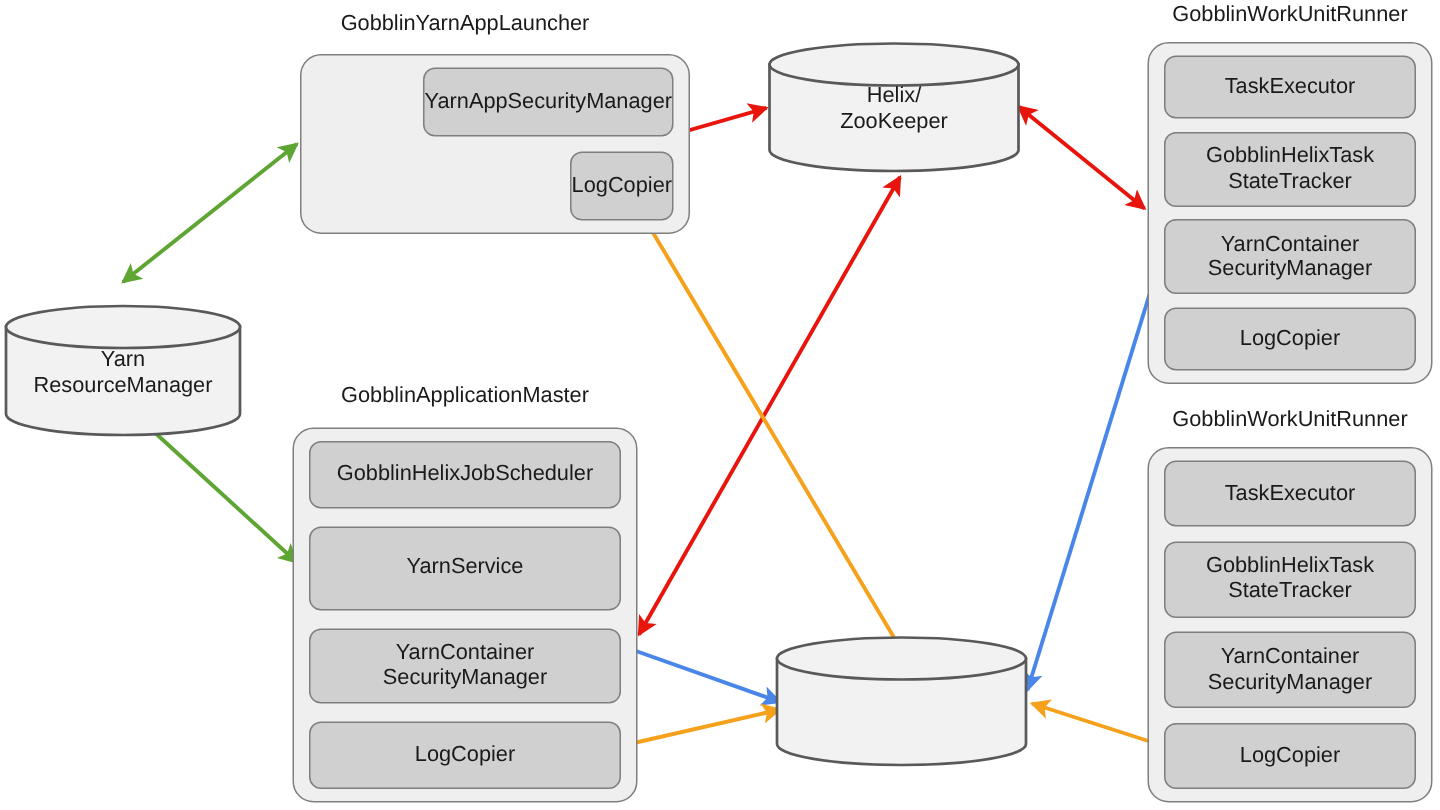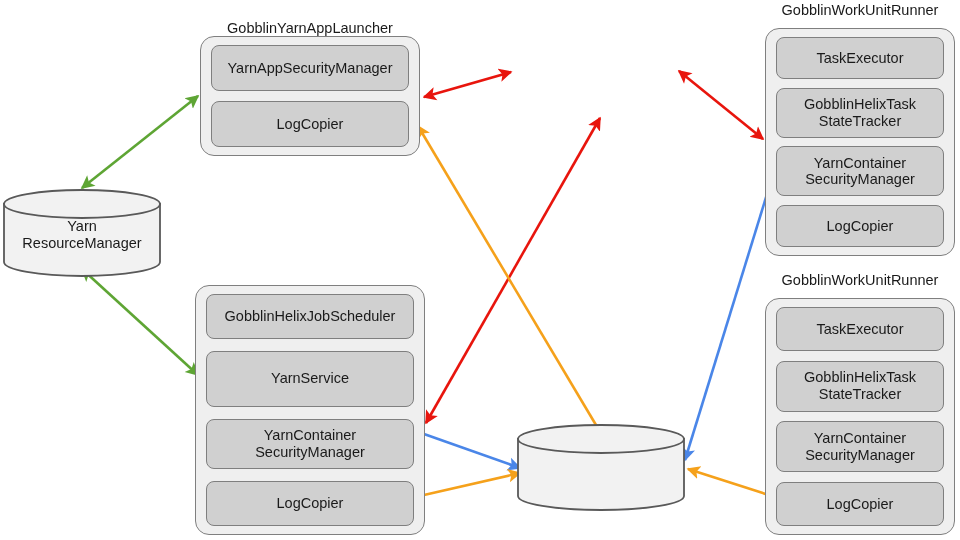--- a/index.html
+++ b/index.html
@@ -121,26 +121,27 @@
 
     <line x1="424" y1="434" x2="520" y2="468" stroke="#4a86e8" stroke-width="2.6" marker-end="url(#ah-blue)"></line>
 
     <line x1="424" y1="495" x2="520" y2="473" stroke="#f5a11b" stroke-width="2.6" marker-end="url(#ah-orange)"></line>
 
     <line x1="776" y1="165" x2="685" y2="460" stroke="#4a86e8" stroke-width="2.6" marker-end="url(#ah-blue)"></line>
 
     <line x1="778" y1="498" x2="688" y2="469" stroke="#f5a11b" stroke-width="2.6" marker-end="url(#ah-orange)"></line>
   </svg>
 
-  <div class="group-title" style="left:200px; top:8px; width:220px;margin-top:12px;">GobblinYarnAppLauncher</div>
-  <div class="group" style="left:200px; top:36px; width:220px; height:120px;">
+  <div class="group-title" style="left:200px; top:8px; width:220px;">GobblinYarnAppLauncher</div>
+  <div class="group" style="left:200px; top:36px; width:260px; height:120px;align-items:flex-end;">
     <div class="comp" style="height:46px;">YarnAppSecurityManager</div>
     <div class="comp" style="height:46px;">LogCopier</div>
   </div>
 
+  <div class="group-title" style="left:195px; top:256px; width:230px;">GobblinApplicationMaster</div>
   <div class="group" style="left:195px; top:285px; width:230px; height:250px;gap:12px;">
     <div class="comp" style="height:46px;">GobblinHelixJobScheduler</div>
     <div class="comp" style="height:58px;">YarnService</div>
     <div class="comp" style="height:52px;">YarnContainer
 SecurityManager</div>
     <div class="comp" style="height:46px;">LogCopier</div>
   </div>
 
   <div class="group-title" style="left:765px; top:2px; width:190px;">GobblinWorkUnitRunner</div>
   <div class="group" style="left:765px; top:28px; width:190px; height:228px;">
@@ -155,29 +156,37 @@
   <div class="group-title" style="left:765px; top:272px; width:190px;">GobblinWorkUnitRunner</div>
   <div class="group" style="left:765px; top:298px; width:190px; height:237px;">
     <div class="comp" style="height:44px;">TaskExecutor</div>
     <div class="comp" style="height:51px;">GobblinHelixTask
 StateTracker</div>
     <div class="comp" style="height:51px;">YarnContainer
 SecurityManager</div>
     <div class="comp" style="height:44px;">LogCopier</div>
   </div>
 
-  <div class="cyl" style="left:2px; top:188px; width:160px; height:90px;">
+  <div class="cyl" style="left:2px; top:202px; width:160px; height:90px;">
     <svg width="160" height="90" viewBox="0 0 160 90">
       <path d="M2,16 L2,74 A78,14 0 0,0 158,74 L158,16 Z" fill="#f2f2f2" stroke="#595959" stroke-width="1.8"></path>
       <ellipse cx="80" cy="16" rx="78" ry="14" fill="#f2f2f2" stroke="#595959" stroke-width="1.8"></ellipse>
     </svg>
     <div class="cyl-label" style="top:30px;">Yarn
 ResourceManager</div>
   </div>
 
+  <div class="cyl" style="left:511px; top:28px; width:170px; height:88px;">
+    <svg width="170" height="88" viewBox="0 0 170 88">
+      <path d="M2,15 L2,72 A83,14 0 0,0 168,72 L168,15 Z" fill="#f2f2f2" stroke="#595959" stroke-width="1.8"></path>
+      <ellipse cx="85" cy="15" rx="83" ry="14" fill="#f2f2f2" stroke="#595959" stroke-width="1.8"></ellipse>
+    </svg>
+    <div class="cyl-label" style="top:28px;">Helix/
+ZooKeeper</div>
+  </div>
 
   <div class="cyl" style="left:516px; top:424px; width:170px; height:88px;">
     <svg width="170" height="88" viewBox="0 0 170 88">
       <path d="M2,15 L2,72 A83,14 0 0,0 168,72 L168,15 Z" fill="#f2f2f2" stroke="#595959" stroke-width="1.8"></path>
       <ellipse cx="85" cy="15" rx="83" ry="14" fill="#f2f2f2" stroke="#595959" stroke-width="1.8"></ellipse>
     </svg>
   </div>
 
 </div>
 

